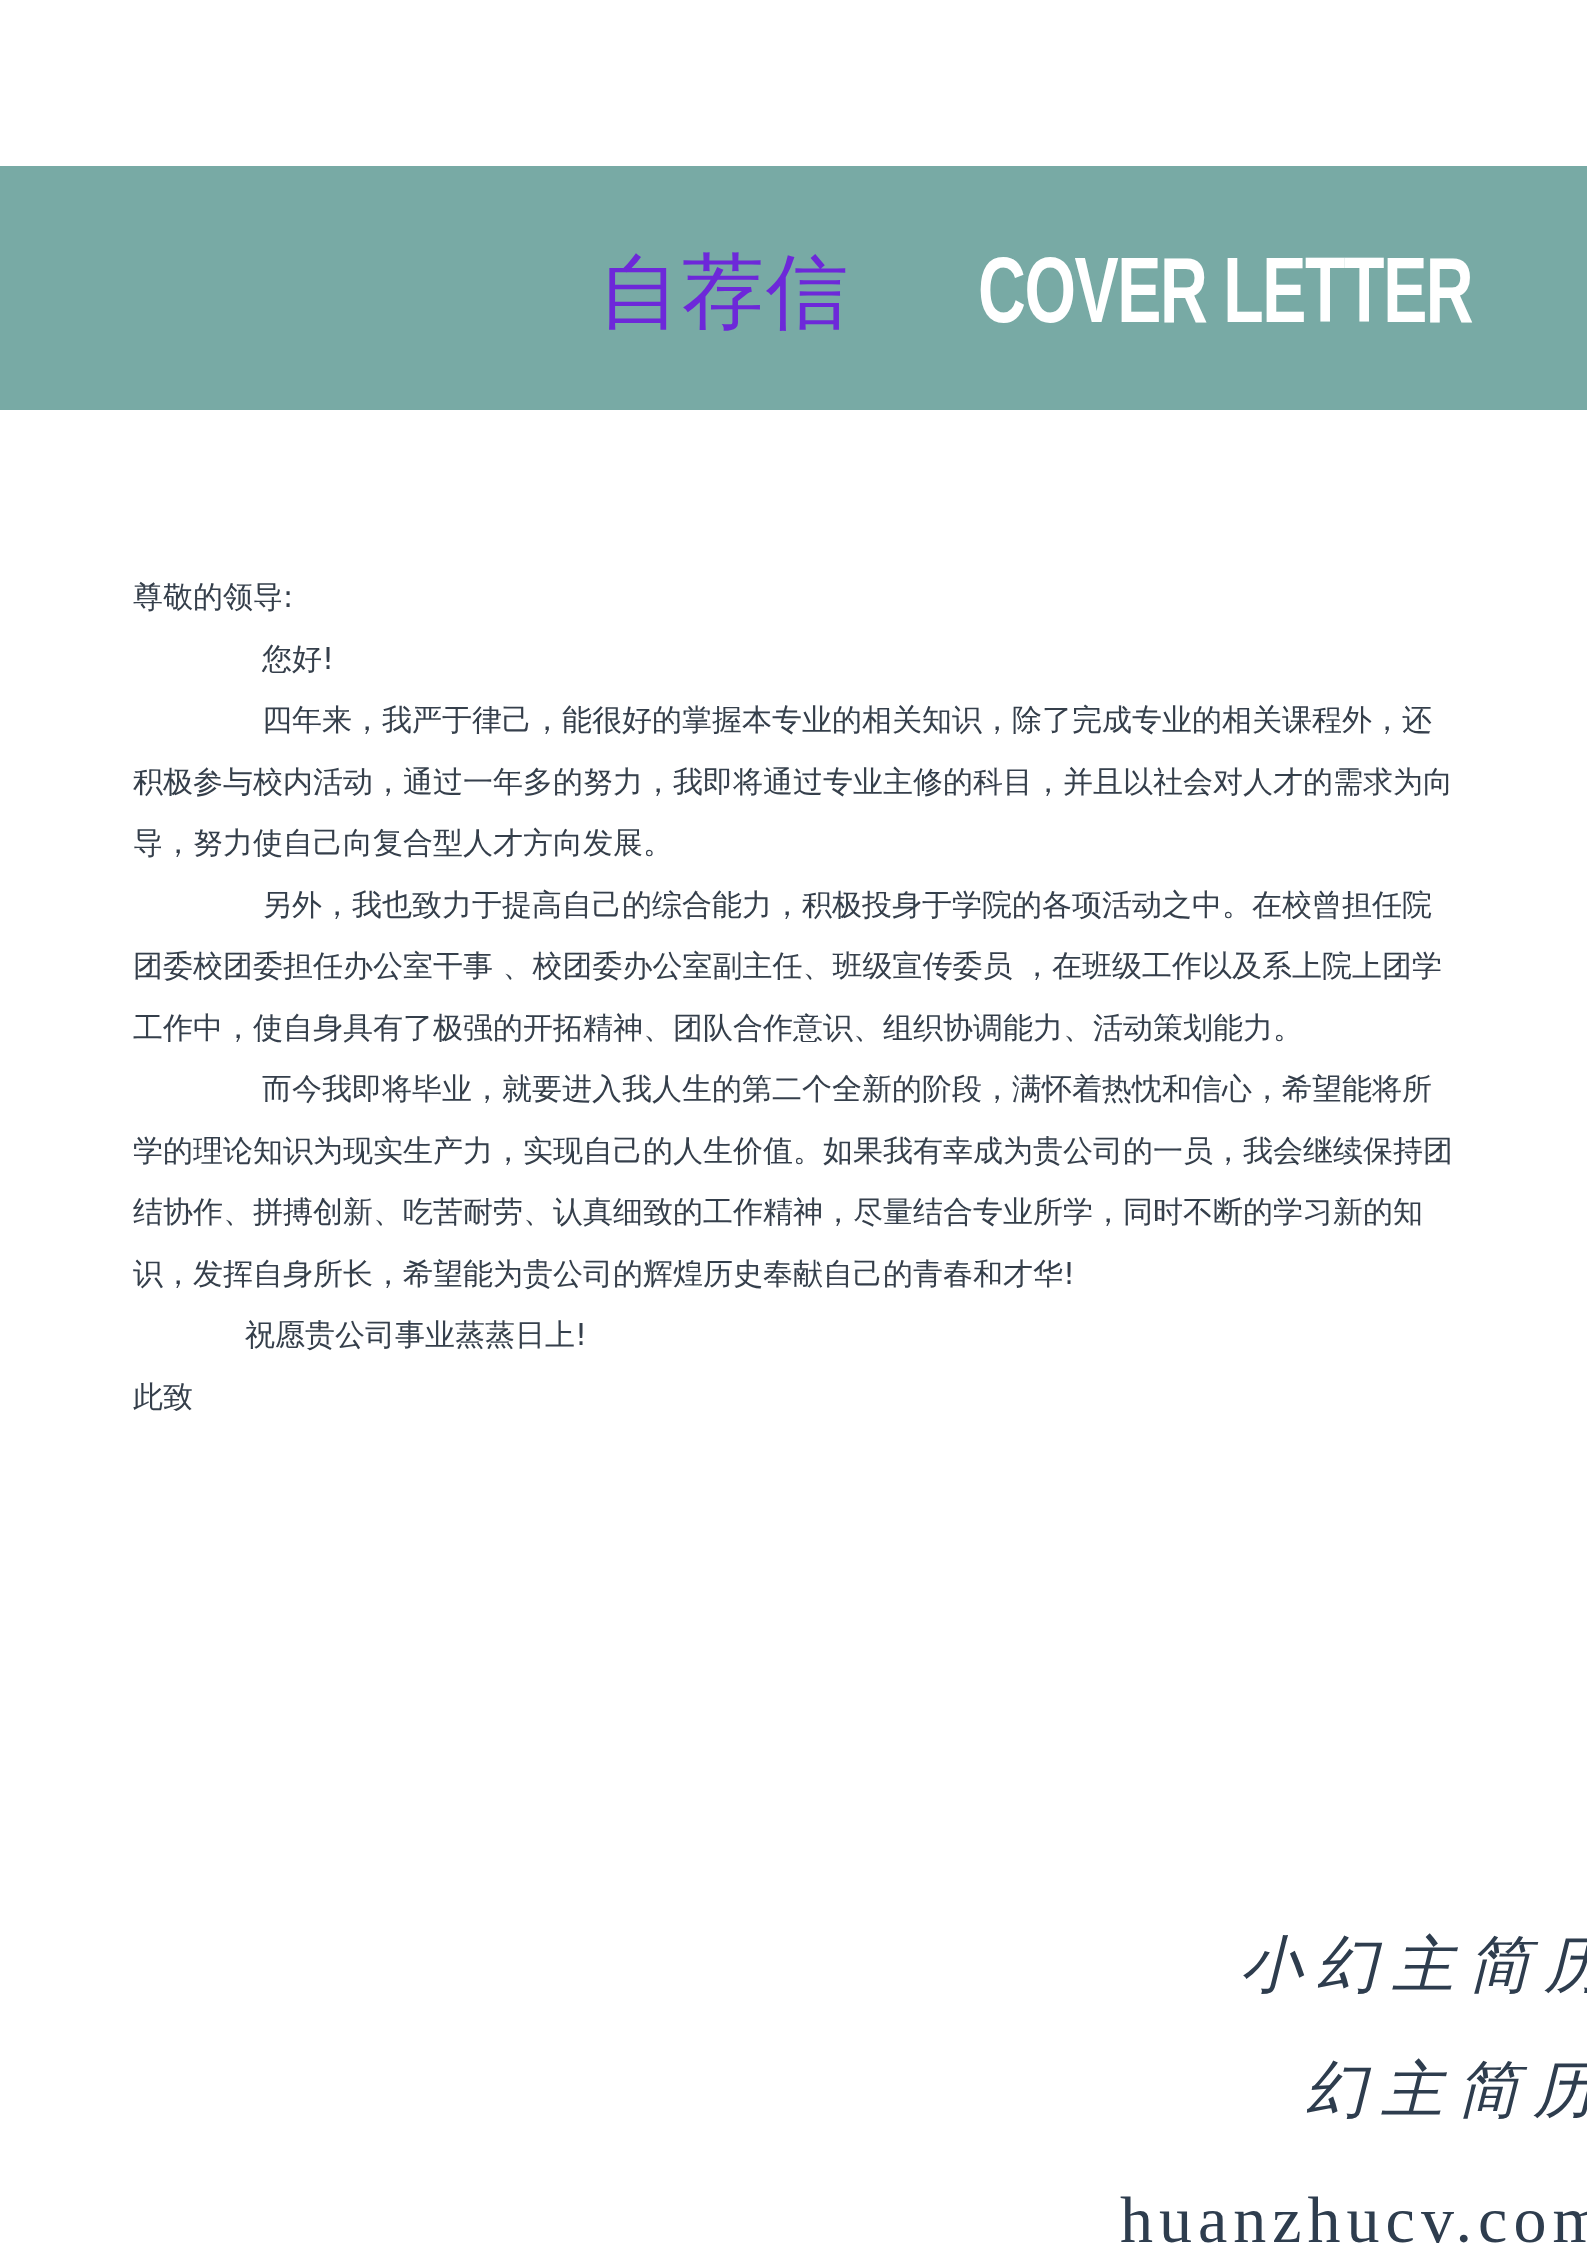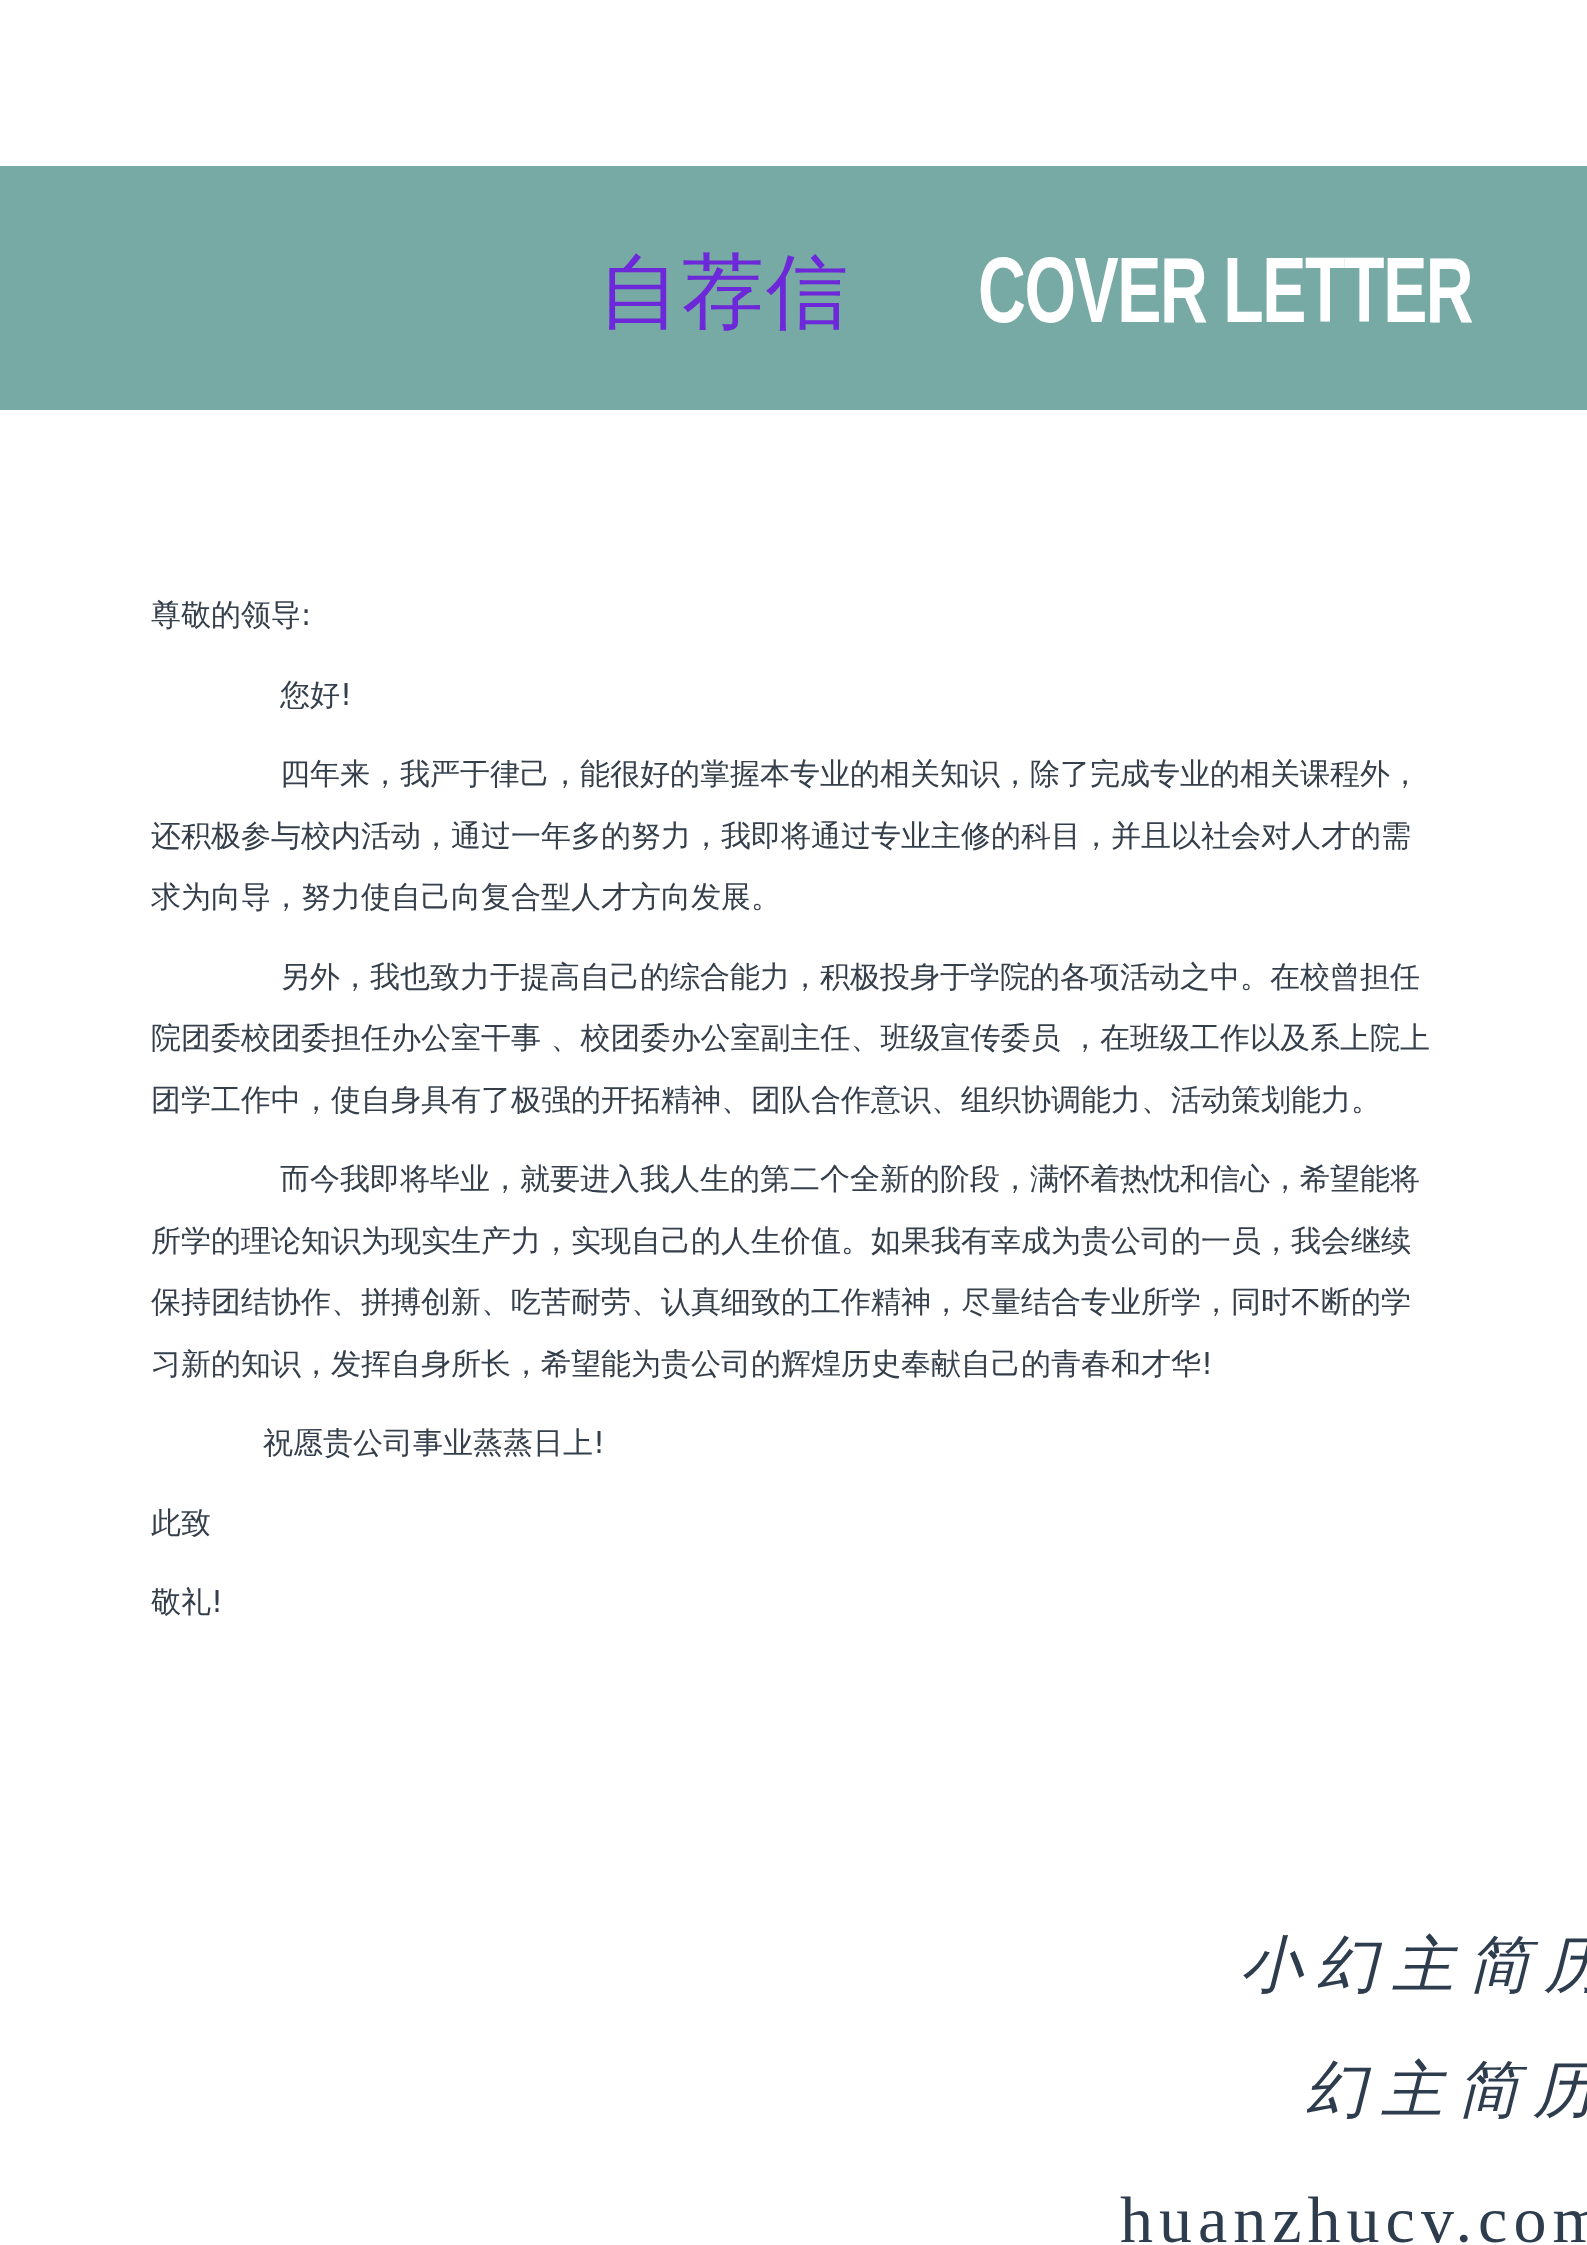--- a/index.html
+++ b/index.html
@@ -52,21 +52,21 @@
     .letter {
       position: absolute;
       left: 133px;
       top: 566px;
       width: 1320px;
       font-size: 30px;
       line-height: 61.5px;
       color: #353f4b;
     }
     .letter p {
-      margin: 18px;
+      margin: 0;
       padding: 0;
     }
     .indent {
       text-indent: 129px;
     }
     .indent-small {
       padding-left: 112px !important;
     }
     .watermark {
       position: absolute;
@@ -108,18 +108,17 @@
 <div class="banner-title-en">COVER LETTER</div>
 
 <div class="letter">
   <p>尊敬的领导:</p>
   <p class="indent">您好!</p>
   <p class="indent">四年来，我严于律己，能很好的掌握本专业的相关知识，除了完成专业的相关课程外，还积极参与校内活动，通过一年多的努力，我即将通过专业主修的科目，并且以社会对人才的需求为向导，努力使自己向复合型人才方向发展。</p>
   <p class="indent">另外，我也致力于提高自己的综合能力，积极投身于学院的各项活动之中。在校曾担任院团委校团委担任办公室干事 、校团委办公室副主任、班级宣传委员 ，在班级工作以及系上院上团学工作中，使自身具有了极强的开拓精神、团队合作意识、组织协调能力、活动策划能力。</p>
   <p class="indent">而今我即将毕业，就要进入我人生的第二个全新的阶段，满怀着热忱和信心，希望能将所学的理论知识为现实生产力，实现自己的人生价值。如果我有幸成为贵公司的一员，我会继续保持团结协作、拼搏创新、吃苦耐劳、认真细致的工作精神，尽量结合专业所学，同时不断的学习新的知识，发挥自身所长，希望能为贵公司的辉煌历史奉献自己的青春和才华!</p>
   <p class="indent-small">祝愿贵公司事业蒸蒸日上!</p>
   <p>此致</p>
-  <p>敬礼!</p>
 </div>
 
 <div class="watermark wm-line1">小幻主简历</div>
 <div class="watermark wm-line2">幻主简历</div>
 <div class="watermark wm-url">huanzhucv.com</div>
 
 </body></html>

